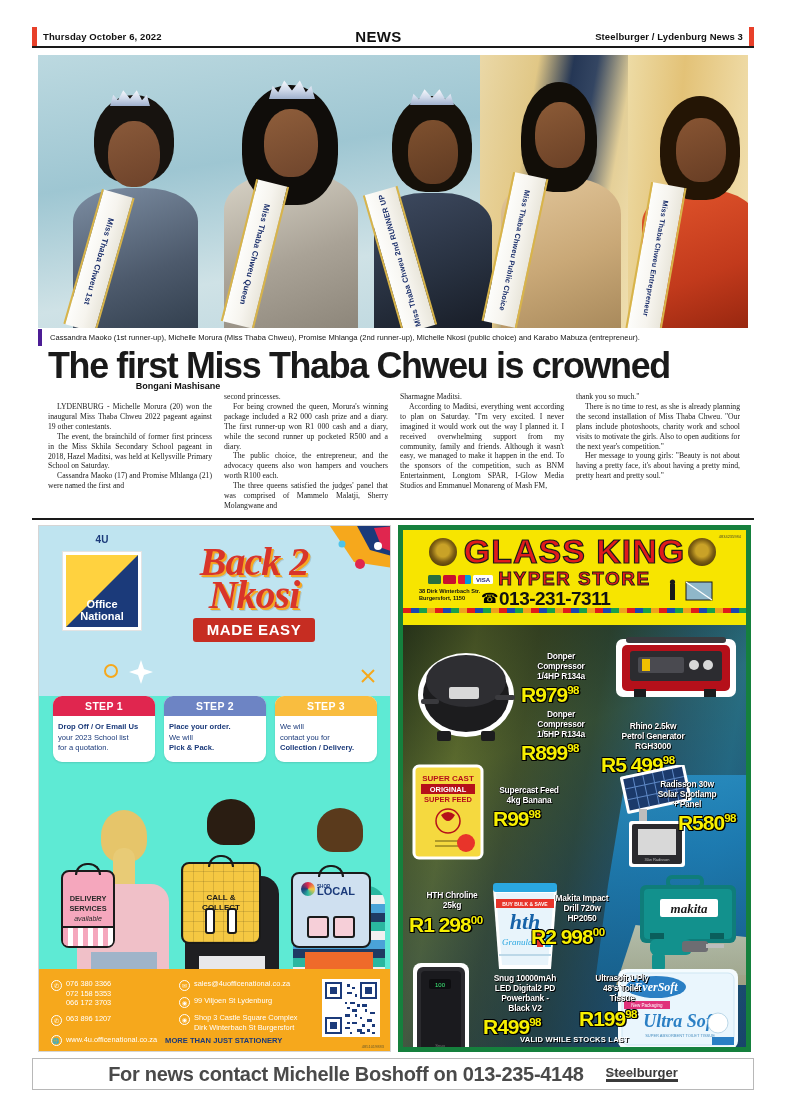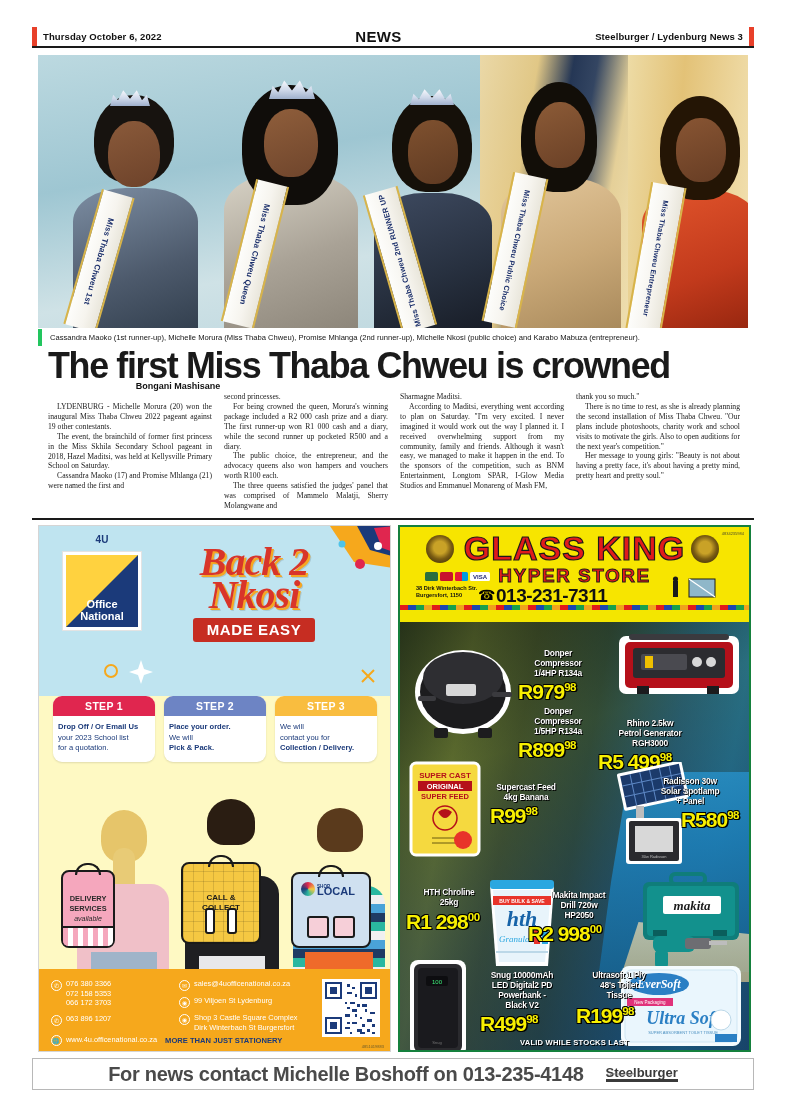--- a/index.html
+++ b/index.html
@@ -70,21 +70,21 @@
     clip-path: polygon(0% 100%,8% 34%,20% 66%,33% 8%,50% 58%,67% 8%,80% 66%,92% 34%,100% 100%);
     filter: drop-shadow(0 0 1px rgba(255,255,255,.9));
   }
 
   
   .caption {
     position: absolute; left: 38px; top: 329px; width: 710px; height: 17px;
     background: #ffffff;
     display:flex; align-items:center;
     padding-left: 8px;
-    border-left: 4px solid #22c55e;
+    border-left: 4px solid #4c1d95;
     font-family: "Liberation Sans", sans-serif;
     font-size: 7.6px; color: #141414;
   }
 
   
   .headline {
     position:absolute; left: 48px; top: 348px; width: 700px;
     font-family:"Liberation Sans", sans-serif;
     font-weight: bold; font-size: 37px; line-height: 36px;
     color:#1a1a1a; letter-spacing:-1.4px;
@@ -110,21 +110,21 @@
   .col p.noindent { text-indent: 0; }
 
   
   .art-rule {
     position:absolute; left:32px; top: 518px; width:722px; height:2px; background:#1a1a1a;
   }
 
   
   .ad-left {
     position:absolute; left: 38px; top: 525px; width: 353px; height: 527px;
-    background:#fef9c3; overflow:hidden; border:1px solid #d5d5d5;
+    background:#5eead4; overflow:hidden; border:1px solid #d5d5d5;
   }
   .b2s-top { position:absolute; left:0; top:0; width:100%; height:170px; background:#bfe4f0; }
   .on-logo {
     position:absolute; left: 24px; top: 26px; width: 78px; height: 78px;
     background:#fff; border:3px solid #fff; box-shadow:0 0 0 1px #e3e3e3;
     display:flex; align-items:flex-end; justify-content:center;
   }
   .on-logo-inner {
     width:100%; height:100%;
     background: linear-gradient(135deg,#ffd23f 0%,#ffd23f 49.6%,#1b3a7a 50.4%,#1b3a7a 100%);
@@ -210,21 +210,21 @@
     font-family:"Liberation Sans", sans-serif; font-weight:bold; font-size:7.6px; color:#1b3a7a;
   }
   .adcode {
     position:absolute; right:6px; bottom:2px; font-size:4px; color:#6b5a2a;
     font-family:"Liberation Sans", sans-serif;
   }
 
   
   .ad-right {
     position:absolute; left: 398px; top: 525px; width: 353px; height: 527px;
-    background:#f3e600; overflow:hidden; border:2px solid #15803d;
+    background:#f3e600; overflow:hidden; border:5px solid #15803d;
   }
   .gk-head { position:absolute; left:0; top:0; width:100%; height: 80px; background:#f7e500; }
   .gk-title {
     position:absolute; left:0; top: 4px; width:100%; text-align:center;
     font-family:"Liberation Sans", sans-serif; font-weight:bold;
     font-size: 34px; color:#e01b1b; letter-spacing: 1px;
     -webkit-text-stroke: 1.2px #1a1a1a;
     line-height: 34px;
   }
   .gk-sub {

